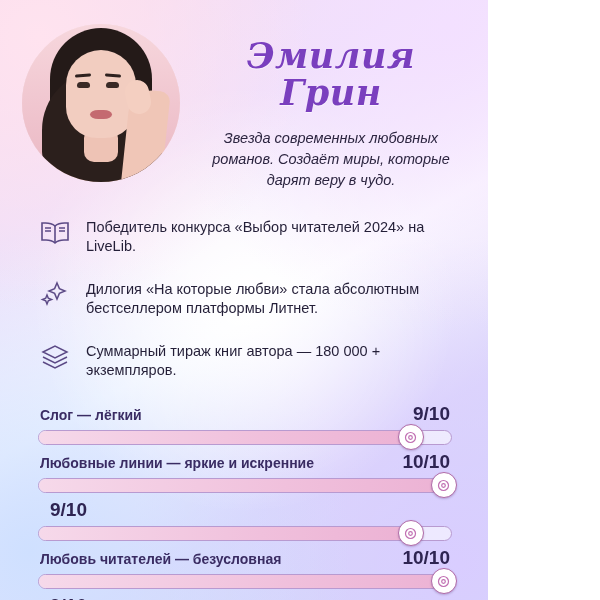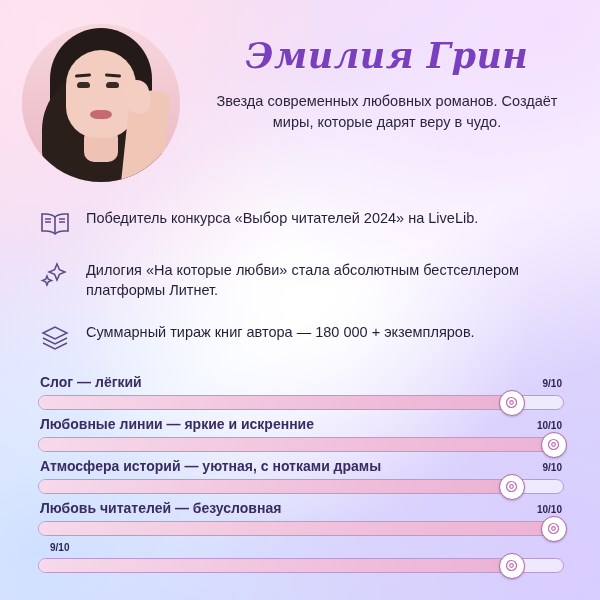--- a/index.html
+++ b/index.html
@@ -9,21 +9,21 @@
   body {
     width: 600px;
     height: 600px;
     overflow: hidden;
     font-family: "Liberation Sans", sans-serif;
     background: #ffffff;
   }
 
   .card {
     position: relative;
-    width: 600px;
+    width: 488px;
     height: 600px;
     box-sizing: border-box;
     padding: 18px 22px 10px 22px;
     background:
       radial-gradient(circle at 8% 6%, #ffe3ef 0%, rgba(255,227,239,0) 38%),
       radial-gradient(circle at 92% 4%, #f3e0ff 0%, rgba(243,224,255,0) 42%),
       radial-gradient(circle at 50% 50%, #ffffff 0%, rgba(255,255,255,0) 55%),
       radial-gradient(circle at 6% 92%, #cfe0ff 0%, rgba(207,224,255,0) 45%),
       radial-gradient(circle at 94% 94%, #d9cdff 0%, rgba(217,205,255,0) 45%),
       linear-gradient(150deg, #f7d9ec 0%, #efe0fa 28%, #fdfdff 52%, #ded8fb 75%, #cfd9f7 100%);
@@ -144,20 +144,21 @@
     margin: 0 0 16px 0;
     text-shadow: 0 1px 0 rgba(255,255,255,.6);
   }
   .author-tagline {
     font-size: 14.5px;
     line-height: 1.45;
     color: #2c2540;
     text-align: center;
     margin: 0;
     padding: 0 6px;
+    font-style: italic;
   }
 
   
   .facts {
     margin-top: 26px;
     padding: 0 10px 0 16px;
     display: flex;
     flex-direction: column;
     gap: 22px;
   }
@@ -200,21 +201,21 @@
     align-items: baseline;
     justify-content: space-between;
     padding: 0 2px;
   }
   .rating-label {
     font-size: 14px;
     font-weight: bold;
     color: #3a2c63;
   }
   .rating-value {
-    font-size: 10px;
+    font-size: 19px;
     font-weight: bold;
     color: #2e2452;
     white-space: nowrap;
     padding-left: 10px;
   }
   .bar {
     position: relative;
     height: 15px;
     border-radius: 9px;
     background: rgba(255,255,255,.55);
@@ -339,21 +340,20 @@
           <svg width="13" height="13" viewBox="0 0 13 13" fill="none" stroke="#c06fb2" stroke-width="1.2">
             <circle cx="6.5" cy="6.5" r="5"></circle>
               <circle cx="6.5" cy="6.5" r="1.8"></circle>
           </svg>
         </div>
       </div>
     </div>
 
     <div class="rating">
       <div class="rating-top">
-        <span class="rating-label">Атмосфера историй — уютная, с нотками драмы</span>
         <span class="rating-value">9/10</span>
       </div>
       <div class="bar">
         <div class="bar-fill" style="width: 90%;"></div>
         <div class="knob" style="left: 90%;">
           <svg width="13" height="13" viewBox="0 0 13 13" fill="none" stroke="#c06fb2" stroke-width="1.2">
             <circle cx="6.5" cy="6.5" r="5"></circle>
               <circle cx="6.5" cy="6.5" r="1.8"></circle>
           </svg>
         </div>

